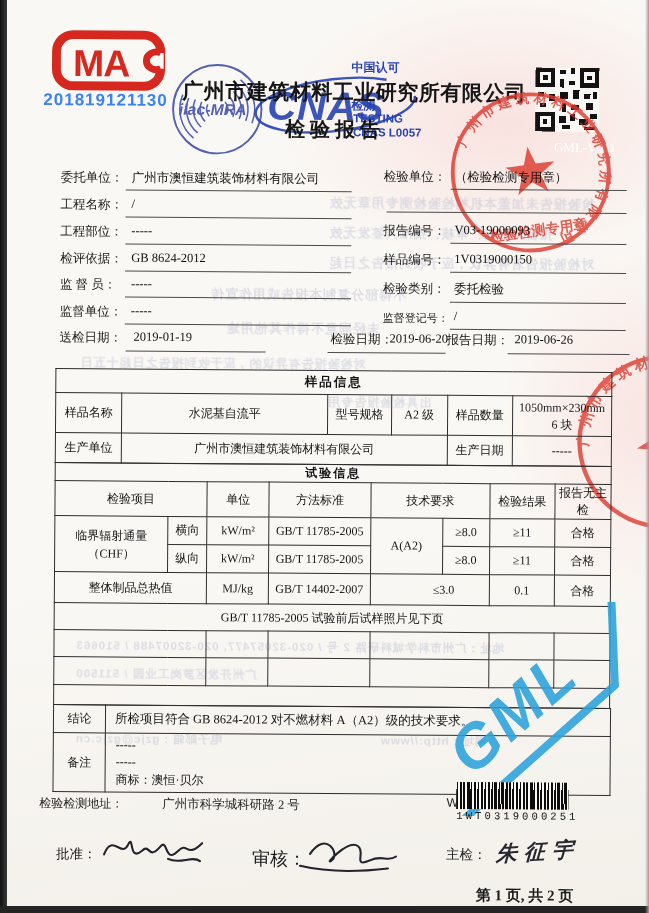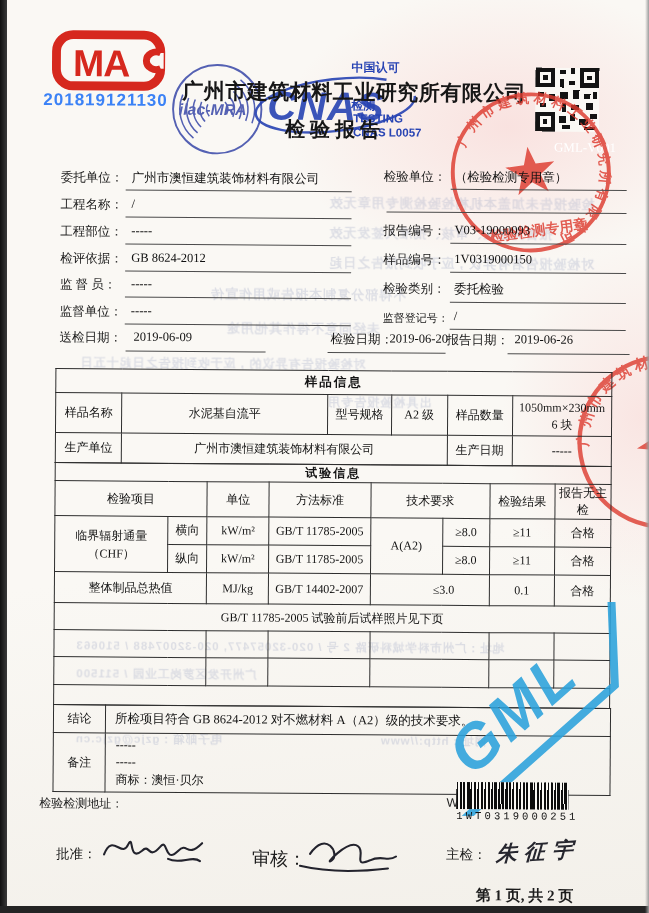--- a/index.html
+++ b/index.html
@@ -241,21 +241,21 @@
     <span class="abs fval rv2">1V0319000150</span>
     <div class="ul ul-r2"></div>
     <span class="abs flabel rr3">检验类别：</span>
     <span class="abs fval rv3">委托检验</span>
     <div class="ul ul-r3"></div>
     <span class="abs flabel rr4">监督登记号：</span>
     <span class="abs fval rv4">/</span>
     <div class="ul ul-r4"></div>
 
     <span class="abs flabel dr0">送检日期：</span>
-    <span class="abs fval dv0">2019-06-09</span>
+    <span class="abs fval dv0">2019-01-19</span>
     <div class="ul ul-d0"></div>
     <span class="abs flabel dr1">检验日期：</span>
     <span class="abs fval dv1">2019-06-20</span>
     <div class="ul ul-d1"></div>
     <span class="abs flabel dr2">报告日期：</span>
     <span class="abs fval dv2">2019-06-26</span>
     <div class="ul ul-d2"></div>
 
     <div class="tblwrap">
       <table>
@@ -386,20 +386,21 @@
     </div>
 
     <svg class="abs wm" viewBox="0 0 235 215">
       <g transform="rotate(-42 117 107)">
         <text x="30" y="122" font-family="Liberation Sans,sans-serif" font-size="62" font-weight="bold" font-style="italic" fill="#2ba2dc" letter-spacing="3">GML</text>
         <path d="M -30,148 L 198,148 L 252,82" fill="none" stroke="#2ba2dc" stroke-width="8"></path>
       </g>
     </svg>
 
     <span class="abs addr-label">检验检测地址：</span>
+    <span class="abs addr-val">广州市科学城科研路 2 号</span>
     <span class="abs wcode">W040</span>
     <div class="abs barcode"></div>
     <span class="abs barnum">1WT0319000251</span>
 
     <span class="abs sig-label1">批准：</span>
     <svg class="abs sig1" viewBox="0 0 112 48">
       <path d="M6,30 C14,8 24,34 30,20 C36,8 30,38 44,26 C52,18 50,36 62,22 C70,12 66,40 80,26 C90,16 88,34 104,18 M70,34 C82,40 94,30 102,36" fill="none" stroke="#23232d" stroke-width="2.1" stroke-linecap="round"></path>
     </svg>
     <span class="abs sig-label2">审核：</span>
     <svg class="abs sig2" viewBox="0 0 108 48">

